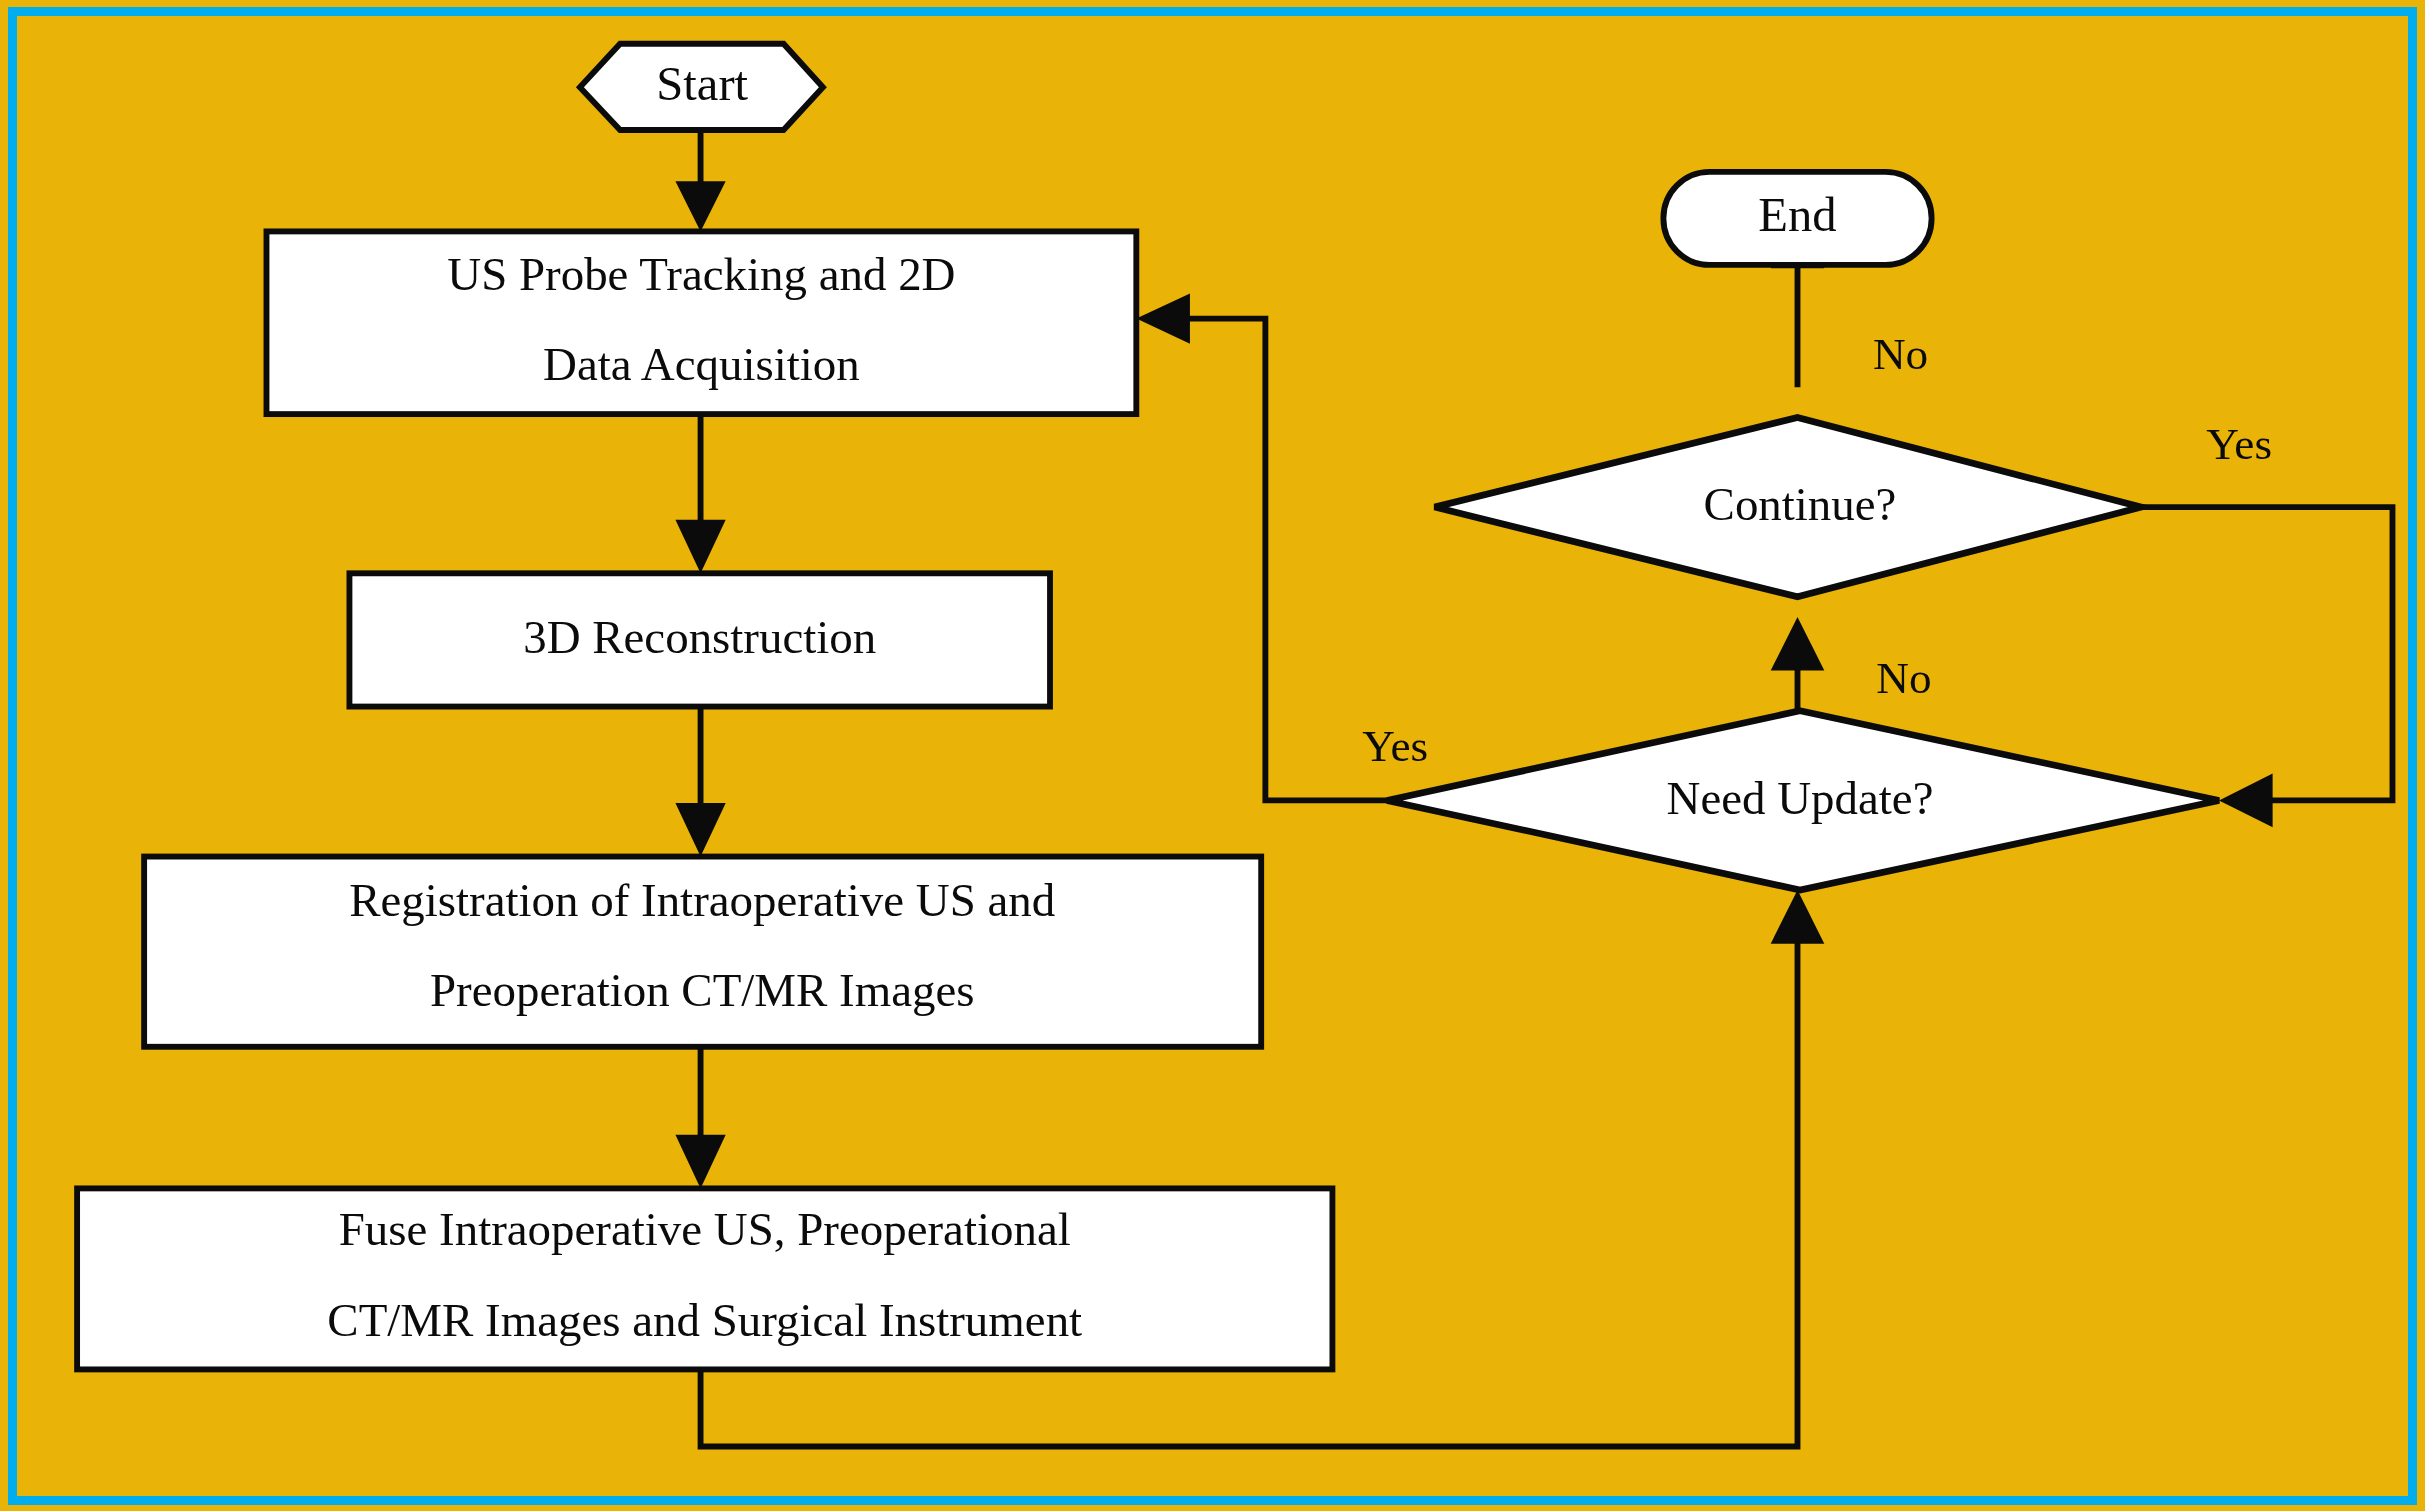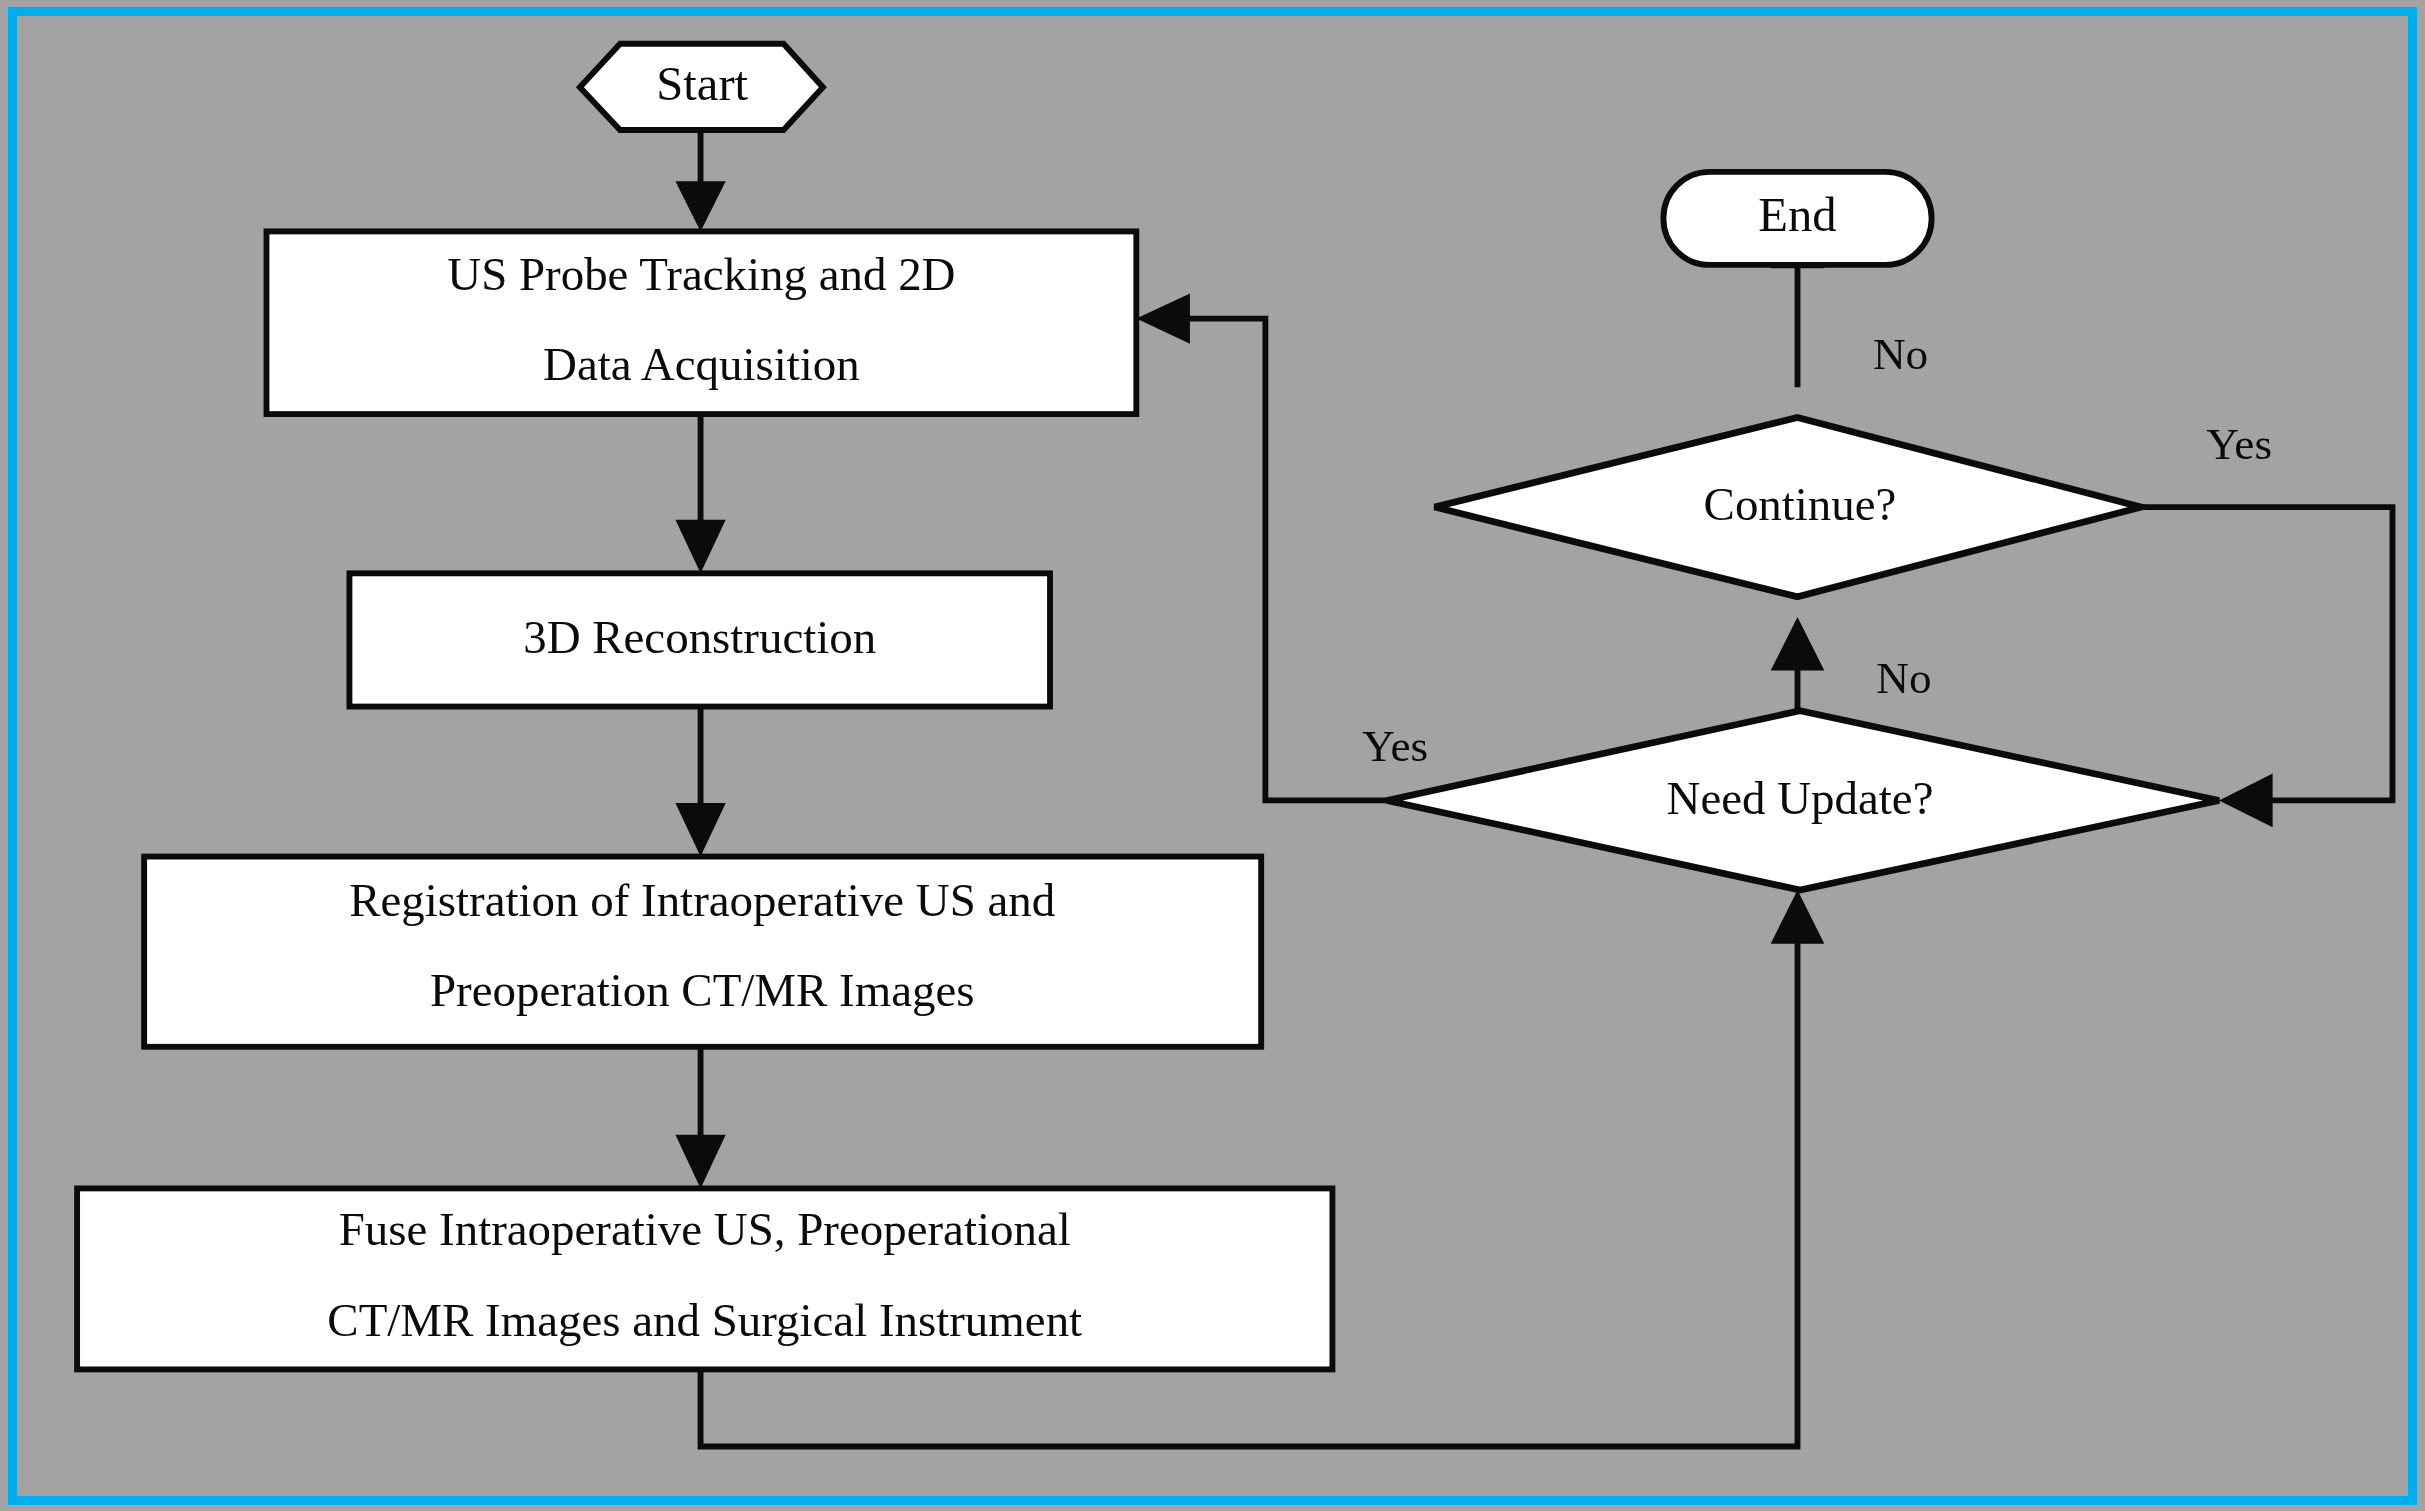--- a/index.html
+++ b/index.html
@@ -1,21 +1,21 @@
 <!DOCTYPE html>
 <html style="--accent: #00aeef;font-size:13.4px"><head>
 <meta charset="utf-8">
 <style>
   html,body{margin:0;padding:0;background:#ffffff;}
   body{width:2426px;height:1512px;font-family:"Liberation Serif",serif;}
   #frame{
     position:relative;
     width:2426px;height:1512px;
     box-sizing:border-box;
-    background:#a3a3a3;
+    background:#eab308;
     overflow:hidden;
   }
   #outer-border{
     position:absolute;
     left:8.4px;top:6.7px;
     width:2409px;height:1498px;
     box-sizing:border-box;
     border:9.2px solid var(--accent,#00aeef);
     pointer-events:none;
   }

